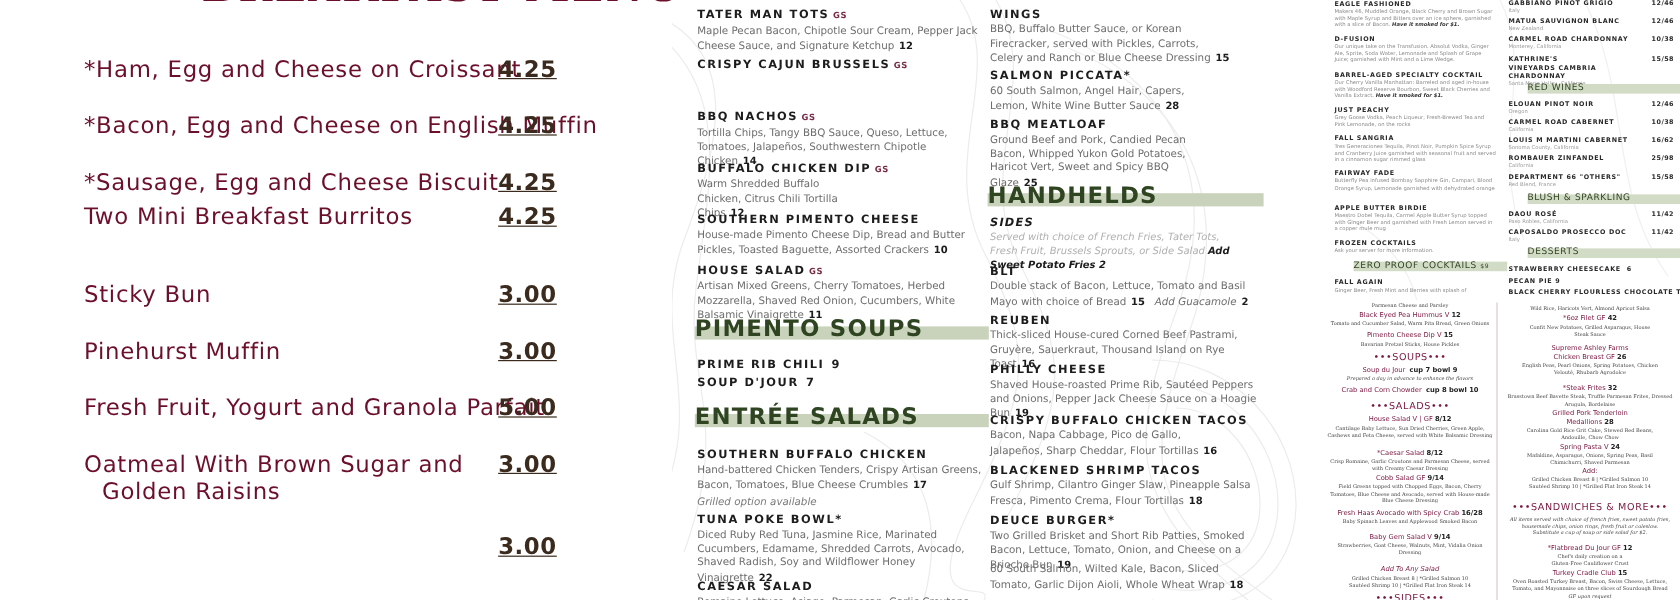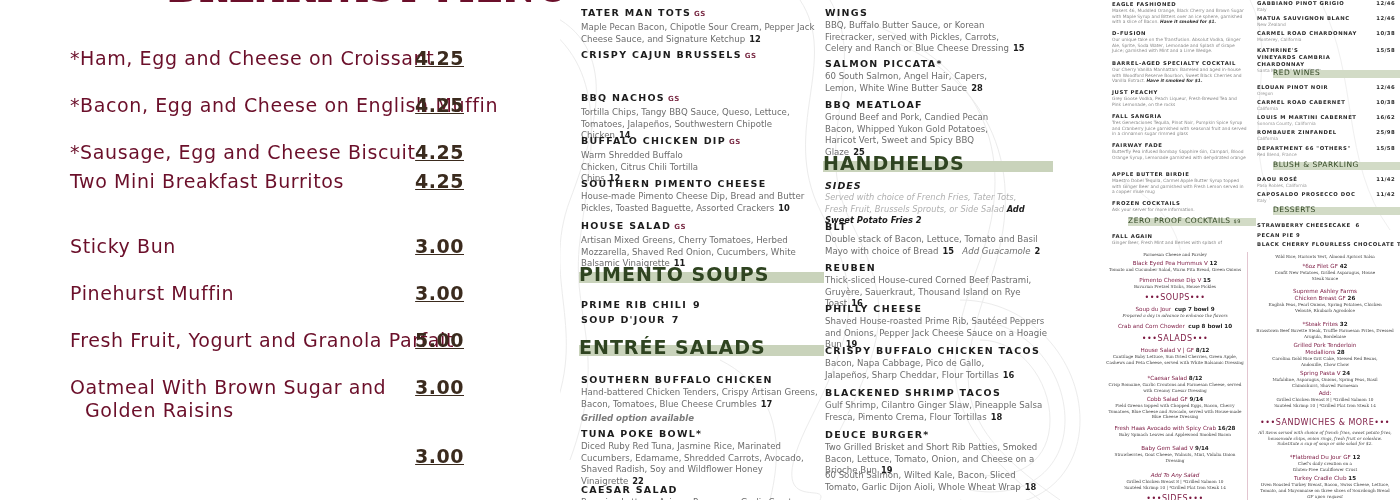--- a/index.html
+++ b/index.html
@@ -20,21 +20,21 @@
   .col { position: absolute; top: 0; }
   .col.c1 { left: 21px; width: 240px; }
   .col.c2 { left: 265px; width: 240px; }
   .d-item { position: absolute; left: 0; width: 100%; }
   .d-name { font-size: 9.5px; font-weight: bold; letter-spacing: 1.3px; color: #1c1c1c; line-height: 13px; white-space: nowrap; }
   .d-name .gs { font-size: 7px; color: #7a2b45; letter-spacing: 0.5px; margin-left: 3px; font-weight: bold; }
   .d-name .pr { margin-left: 6px; letter-spacing: 0; }
   .d-desc { font-size: 8.6px; color: #6d6d6d; line-height: 11.5px; margin-top: 1px; }
   .d-desc .pr { font-weight: bold; color: #1c1c1c; margin-left: 4px; font-size: 8.3px; }
   .d-desc .ital { font-style: italic; }
-  .d-note { font-size: 8.6px; color: #7a7a7a; font-style: italic; line-height: 12px; margin-top: 2px; font-weight: bold; }
+  .d-note { font-size: 8.6px; color: #7a7a7a; font-style: italic; line-height: 12px; margin-top: 2px; }
   .sec-head { position: absolute; left: -2px; height: 16px; font-size: 19px; font-weight: bold; color: #2f4421; letter-spacing: 1px; line-height: 16px; white-space: nowrap; }
   .sec-head .bar { position: absolute; left: 0; top: 6px; height: 11px; background: #c9d3bb; z-index: 0; }
   .sec-head span.t { position: relative; z-index: 1; }
   .sides-label { font-size: 9.5px; font-weight: bold; font-style: italic; color: #1c1c1c; letter-spacing: 1px; line-height: 12px; }
   .sides-desc { font-size: 8.3px; font-style: italic; color: #b0b0b0; line-height: 11.5px; }
   .sides-desc b { color: #1c1c1c; }
 
   
   #drinks { position: absolute; left: 1100px; top: 0; width: 300px; height: 500px; background: #fff; overflow: hidden; }
   .sm-col { position: absolute; top: 0; }

